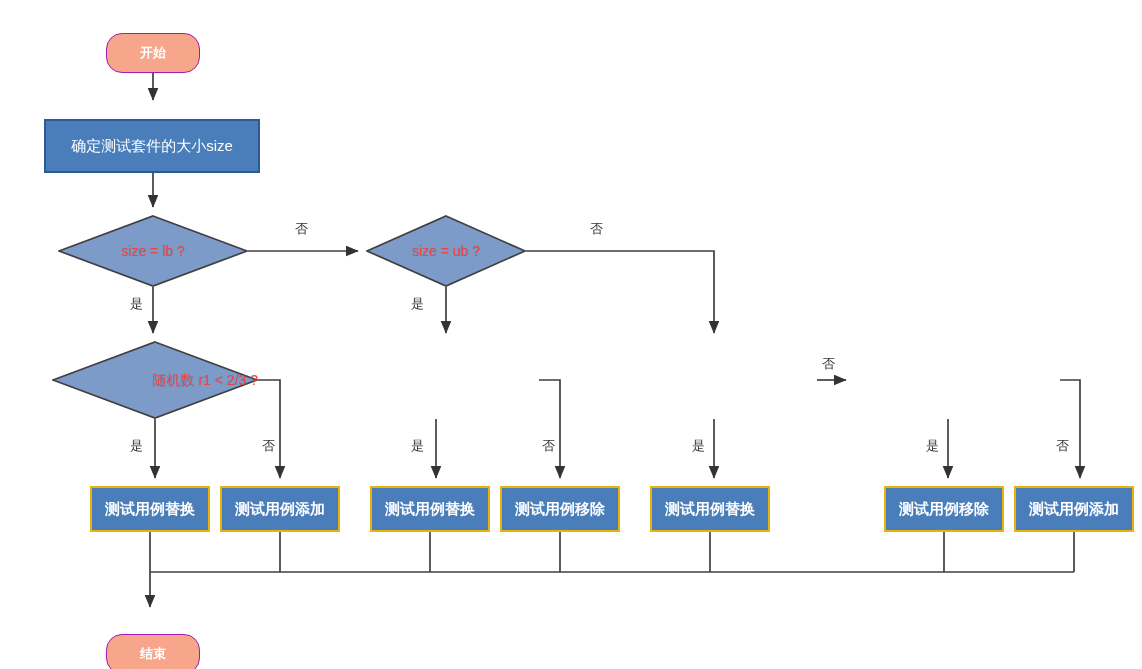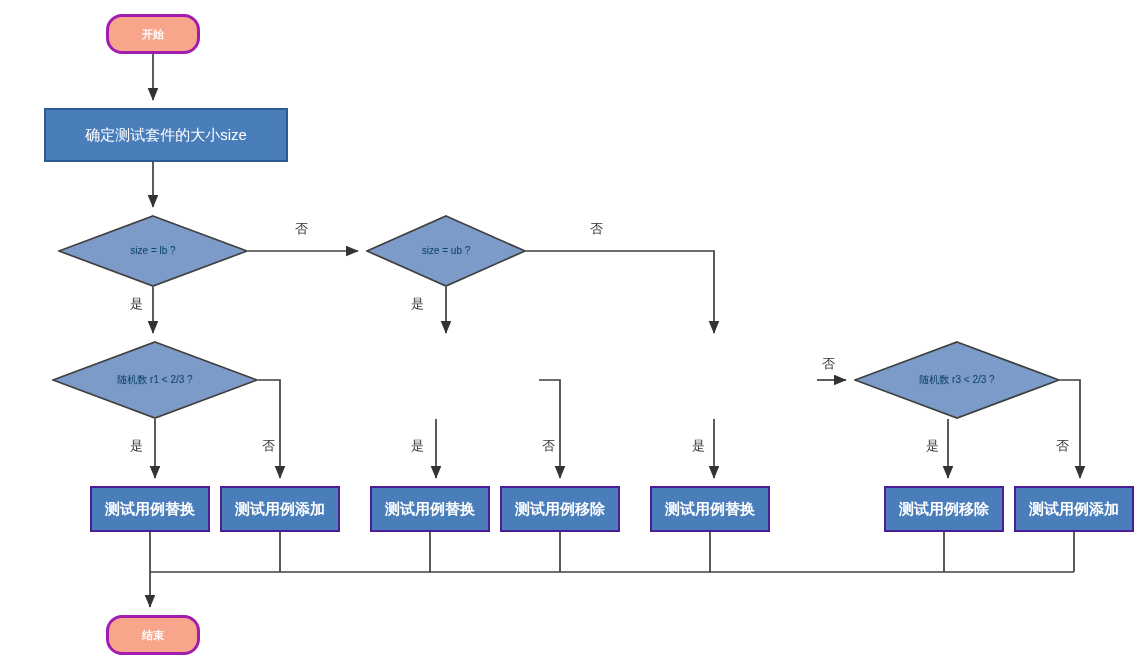--- a/index.html
+++ b/index.html
@@ -31,28 +31,29 @@
     display: flex;
     align-items: center;
     justify-content: center;
     color: #ffffff;
     text-align: center;
     line-height: 1.15;
     z-index: 3;
   }
   .node-terminal {
     background: #F7A68B;
-    border: 3px solid #a21caf;
+    border: 1px solid #a21caf;
     border-radius: 16px;
-    font-size: 11px;
+    font-size: 13px;
     font-weight: bold;
+    margin-top: 19px;
   }
   .node-process {
     background: #4A7EBB;
-    border: 2px solid #4c1d95;
+    border: 2px solid #eab308;
     font-size: 15px;
     font-weight: bold;
   }
   .node-process-wide {
     background: #4A7EBB;
     border: 2px solid #2E5B8F;
     font-size: 15px;
     font-weight: normal;
   }
   .node-decision {
@@ -65,23 +66,23 @@
     position: absolute;
     left: 0;
     top: 0;
     width: 100%;
     height: 100%;
     z-index: 0;
   }
   .node-decision .diamond-label {
     position: relative;
     z-index: 1;
-    color: #0c4a6e;
+    color: #ef4444;
     white-space: nowrap;
-    font-size: 10px;
+    font-size: 14px;
     text-shadow: 0 0 1px rgba(0,0,0,0.15);
   }
   .edge-label {
     position: absolute;
     font-size: 13px;
     color: #333333;
     background: transparent;
     z-index: 4;
     white-space: nowrap;
   }
@@ -138,53 +139,47 @@
       <path d="M1074,572 L150,572"></path>
 
       <path d="M150,572 L150,607" marker-end="url(#arrow)"></path>
     </g>
   </svg>
 
   <div class="node node-terminal" style="left:106px; top:14px; width:94px; height:40px;">
     <span>开始</span>
   </div>
 
-  <div class="node node-process-wide" style="left:44px; top:108px; width:244px; height:54px;">
+  <div class="node node-process-wide" style="left:44px; top:119px; width:216px; height:54px;">
     <span>确定测试套件的大小size</span>
   </div>
 
   <div class="node node-decision" style="left:58px; top:215px; width:190px; height:72px;">
     <svg class="diamond-shape" viewBox="0 0 190 72" preserveAspectRatio="none">
       <polygon points="95,1 189,36 95,71 1,36" fill="#7D9BC8" stroke="#404040" stroke-width="1.7"></polygon>
     </svg>
     <span class="diamond-label">size = lb ?</span>
   </div>
 
   <div class="node node-decision" style="left:366px; top:215px; width:160px; height:72px;align-items:center;">
     <svg class="diamond-shape" viewBox="0 0 160 72" preserveAspectRatio="none">
       <polygon points="80,1 159,36 80,71 1,36" fill="#7D9BC8" stroke="#404040" stroke-width="1.7"></polygon>
     </svg>
     <span class="diamond-label">size = ub ?</span>
   </div>
 
-  <div class="node node-decision" style="left:52px; top:341px; width:206px; height:78px;">
+  <div class="node node-decision" style="left:52px; top:341px; width:206px; height:78px;justify-content:flex-end;">
     <svg class="diamond-shape" viewBox="0 0 206 78" preserveAspectRatio="none">
       <polygon points="103,1 205,39 103,77 1,39" fill="#7D9BC8" stroke="#404040" stroke-width="1.7"></polygon>
     </svg>
     <span class="diamond-label">随机数 r1 &lt; 2/3 ?</span>
   </div>
 
 
 
-  <div class="node node-decision" style="left:854px; top:341px; width:206px; height:78px;">
-    <svg class="diamond-shape" viewBox="0 0 206 78" preserveAspectRatio="none">
-      <polygon points="103,1 205,39 103,77 1,39" fill="#7D9BC8" stroke="#404040" stroke-width="1.7"></polygon>
-    </svg>
-    <span class="diamond-label">随机数 r3 &lt; 2/3 ?</span>
-  </div>
 
   <div class="node node-process" style="left:90px; top:486px; width:120px; height:46px;">
     <span>测试用例替换</span>
   </div>
 
   <div class="node node-process" style="left:220px; top:486px; width:120px; height:46px;">
     <span>测试用例添加</span>
   </div>
 
   <div class="node node-process" style="left:370px; top:486px; width:120px; height:46px;">

